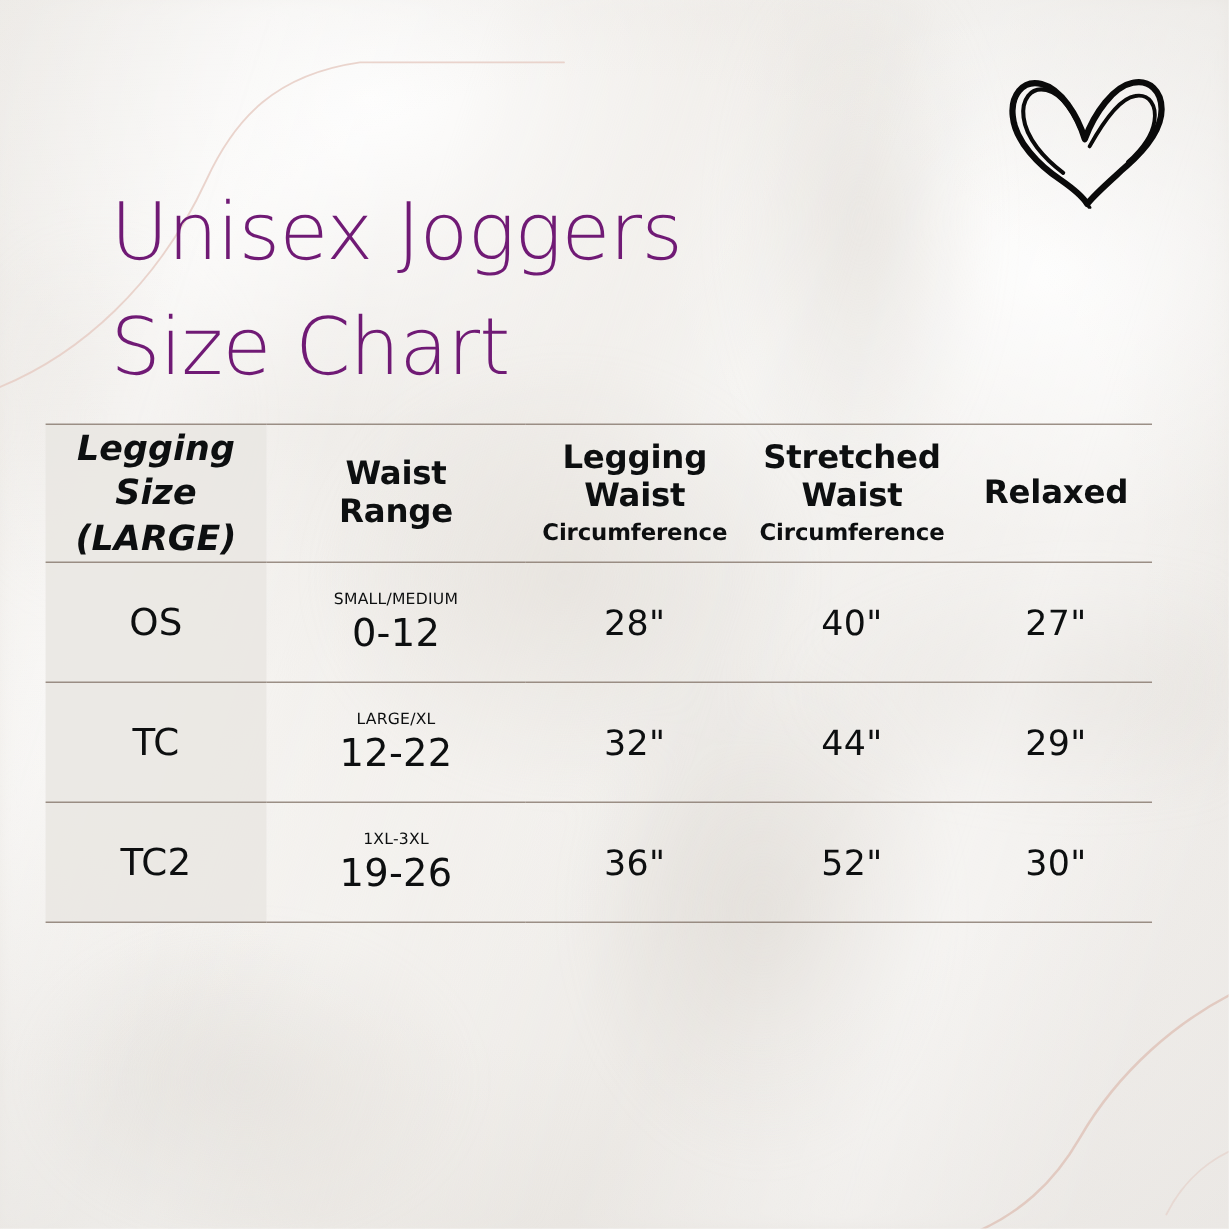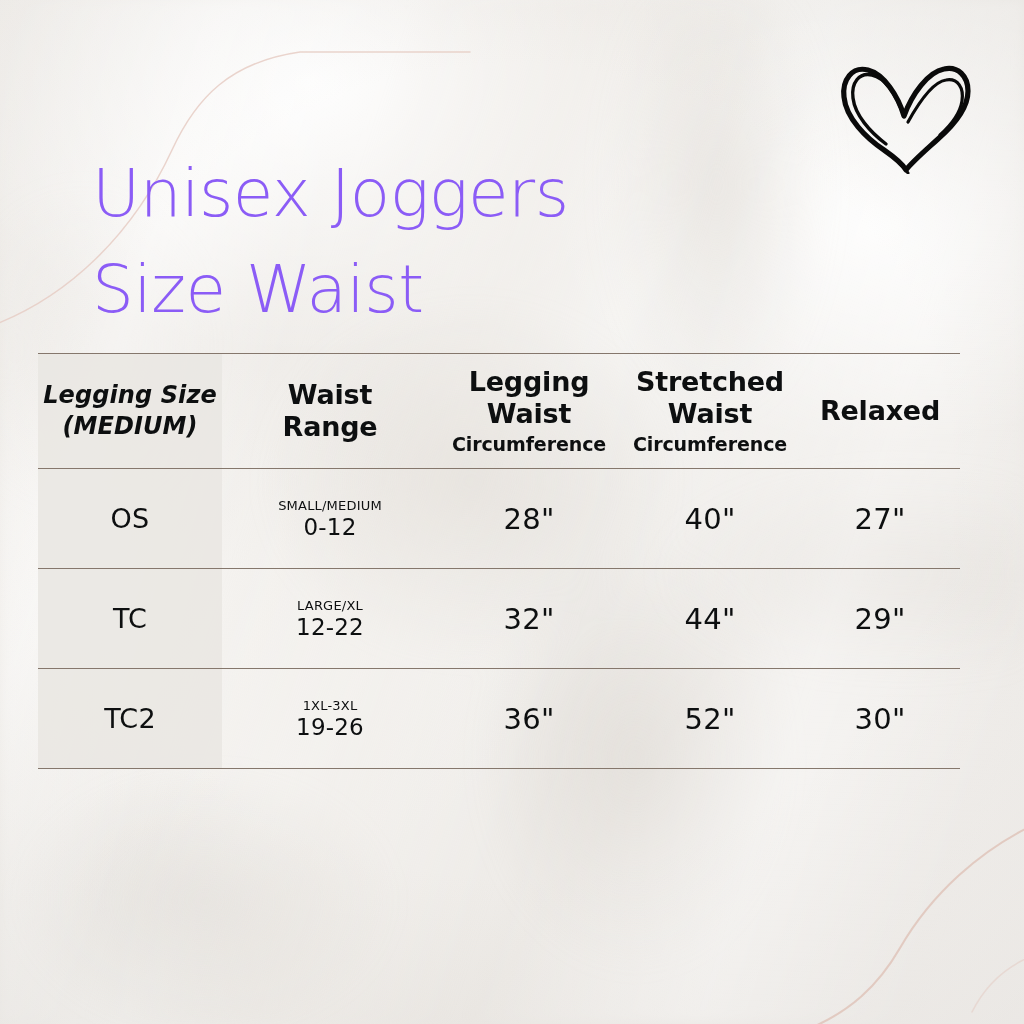--- a/index.html
+++ b/index.html
@@ -88,21 +88,21 @@
     top: 146px;
     left: 92px;
     width: 720px;
   }
   .title-line {
     font-family: "DejaVu Sans", sans-serif;
     font-weight: 300;
     font-size: 66px;
     line-height: 1.46;
     letter-spacing: -0.5px;
-    color: #8b5cf6;
+    color: #701a75;
     white-space: nowrap;
   }
 
   
   .size-table {
     position: absolute;
     left: 38px;
     top: 353px;
     width: 922px;
     border-collapse: collapse;
@@ -132,21 +132,21 @@
     background: rgba(233,231,226,0.86);
   }
 
   thead th { height: 114px; }
   tbody td { height: 99px; }
 
   
   .hdr-legging {
     font-weight: 700;
     font-style: italic;
-    font-size: 24px;
+    font-size: 29px;
     line-height: 1.28;
     letter-spacing: 0.1px;
     text-align: center;
   }
   .hdr-main {
     font-weight: 700;
     font-size: 27px;
     line-height: 1.20;
     letter-spacing: -0.2px;
   }
@@ -155,34 +155,34 @@
     font-weight: 700;
     font-size: 19px;
     line-height: 1.3;
     letter-spacing: -0.1px;
     margin-top: 1px;
   }
 
   
   .cell-code {
     font-weight: 400;
-    font-size: 27px;
+    font-size: 31px;
     letter-spacing: 0.2px;
   }
   .range-alpha {
     display: block;
     font-weight: 400;
     font-size: 13px;
     letter-spacing: 0.2px;
     margin-bottom: 1px;
   }
   .range-num {
     display: block;
     font-weight: 400;
-    font-size: 23px;
+    font-size: 32px;
     letter-spacing: 0.2px;
   }
   .cell-meas {
     font-weight: 400;
     font-size: 29px;
     letter-spacing: 0.3px;
   }
 </style>
 </head>
 <body>
@@ -206,38 +206,38 @@
       <path d="M 70 64 C 64 44, 50 22, 34 18 C 18 14, 8 28, 10 45 C 12 66, 32 86, 50 98 C 60 105, 68 111, 72 118
                C 78 110, 92 98, 104 87 C 120 73, 134 56, 134 39 C 134 24, 124 14, 110 17 C 94 20, 78 42, 70 64 Z" stroke-width="5.2"></path>
       <path d="M 70 64 C 63 45, 52 26, 38 23 C 25 20, 17 31, 19 46 C 21 63, 36 80, 52 92" stroke-width="3.4"></path>
       <path d="M 74 70 C 84 52, 98 30, 112 28 C 124 26, 130 36, 128 49 C 126 62, 116 74, 106 83" stroke-width="3.2"></path>
       <path d="M 66 112 C 70 116, 73 119, 74 121" stroke-width="3"></path>
     </g>
   </svg>
 
   <div class="title-block">
     <div class="title-line">Unisex Joggers</div>
-    <div class="title-line">Size Waist</div>
+    <div class="title-line">Size Chart</div>
   </div>
 
   <table class="size-table">
     <colgroup>
       <col class="c-size">
         <col class="c-range">
         <col class="c-relaxed">
         <col class="c-stretch">
         <col class="c-inseam">
     </colgroup>
 
     <thead>
       <tr>
         <th class="col-tint">
           <div class="hdr-legging">
             <span>Legging Size</span><br>
-            <span>(MEDIUM)</span>
+            <span>(LARGE)</span>
           </div>
         </th>
         <th>
           <div class="hdr-main">
             <span>Waist</span><br>
             <span>Range</span>
           </div>
         </th>
         <th>
           <div class="hdr-main">

